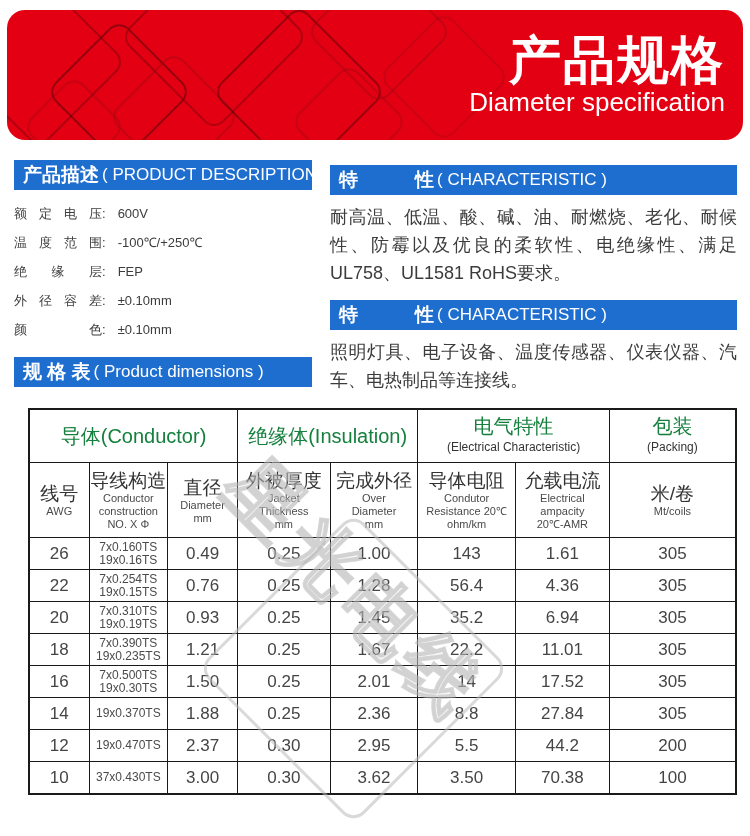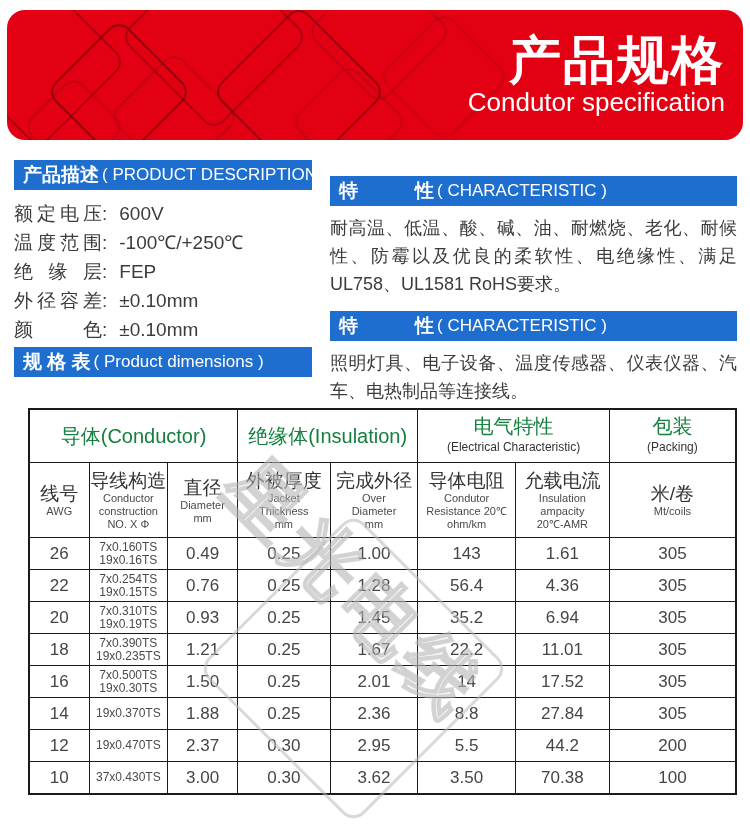--- a/index.html
+++ b/index.html
@@ -19,29 +19,29 @@
   .pattern .d7{left:300px;top:70px;width:80px;height:80px;border-color:rgba(150,10,20,.35);}
   .pattern .d8{left:390px;top:20px;width:90px;height:90px;border-color:rgba(150,10,20,.3);}
   .pattern .d9{left:30px;top:80px;width:70px;height:70px;border-color:rgba(150,10,20,.35);}
   .banner-text{position:absolute;right:18px;top:0;height:100%;display:flex;flex-direction:column;justify-content:center;align-items:flex-end;color:#fff;}
   .banner-title{font-size:52px;font-weight:bold;line-height:1.08;letter-spacing:2px;}
   .banner-subtitle{font-size:26px;line-height:1.15;}
 
   
   .content{position:absolute;left:14px;top:160px;width:723px;}
   .col-left{position:absolute;left:0;top:0;width:298px;}
-  .col-right{position:absolute;left:316px;top:16px;width:407px;}
+  .col-right{position:absolute;left:316px;top:5px;width:407px;}
   .bar{height:30px;background:#1e6ed0;color:#fff;display:flex;align-items:center;padding-left:9px;box-sizing:border-box;}
   .bar-zh{font-size:19px;font-weight:bold;white-space:pre;}
   .bar-en{font-size:17px;margin-left:3px;white-space:pre;}
   .fields{margin-top:9px;}
-  .field{font-size:19px;line-height:29px;color:#3c3c3c;white-space:nowrap;}
+  .field{font-size:13px;line-height:29px;color:#3c3c3c;white-space:nowrap;}
   .flabel{display:inline-block;width:88px;text-align:justify;text-align-last:justify;}
   .fcolon{display:inline-block;margin-right:12px;}
-  .bar-dims{margin-top:3px;}
+  .bar-dims{margin-top:13px;}
   .para{font-size:18px;line-height:28px;color:#3c3c3c;text-align:justify;margin:8px 0 13px 0;}
 
   
   .table-wrap{position:absolute;left:28px;top:408px;width:709px;}
   .wm-box{position:absolute;left:215px;top:150px;width:215px;height:215px;border:3px solid rgba(185,185,185,.55);border-radius:16px;transform:rotate(45deg);}
   .wm-text{position:absolute;left:90px;top:130px;width:470px;text-align:center;transform:rotate(45deg);
            font-size:76px;font-weight:bold;letter-spacing:6px;color:rgba(190,190,190,.16);
            -webkit-text-stroke:2px rgba(180,180,180,.55);pointer-events:none;}
   table{width:709px;border-collapse:collapse;table-layout:fixed;border:2px solid #1a1a1a;}
   th,td{border:1px solid #1a1a1a;text-align:center;vertical-align:middle;padding:0;font-weight:normal;color:#3a3a3a;background:transparent;}
@@ -66,21 +66,21 @@
       <div class="d3"></div>
       <div class="d4"></div>
       <div class="d5"></div>
       <div class="d6"></div>
       <div class="d7"></div>
       <div class="d8"></div>
       <div class="d9"></div>
     </div>
     <div class="banner-text">
       <div class="banner-title">产品规格</div>
-      <div class="banner-subtitle">Condutor specification</div>
+      <div class="banner-subtitle">Diameter specification</div>
     </div>
   </div>
 
   <div class="content">
 
     <div class="col-left">
       <div class="bar">
         <span class="bar-zh">产品描述</span>
         <span class="bar-en">( PRODUCT DESCRIPTION )</span>
       </div>
@@ -172,21 +172,21 @@
               <div class="sen">mm</div>
             </th>
             <th>
               <div class="szh">导体电阻</div>
               <div class="sen">Condutor</div>
               <div class="sen">Resistance 20℃</div>
               <div class="sen">ohm/km</div>
             </th>
             <th>
               <div class="szh">允载电流</div>
-              <div class="sen">Insulation</div>
+              <div class="sen">Electrical</div>
               <div class="sen">ampacity</div>
               <div class="sen">20℃-AMR</div>
             </th>
             <th>
               <div class="szh">米/卷</div>
               <div class="sen">Mt/coils</div>
             </th>
           </tr>
         </thead>
         <tbody>

